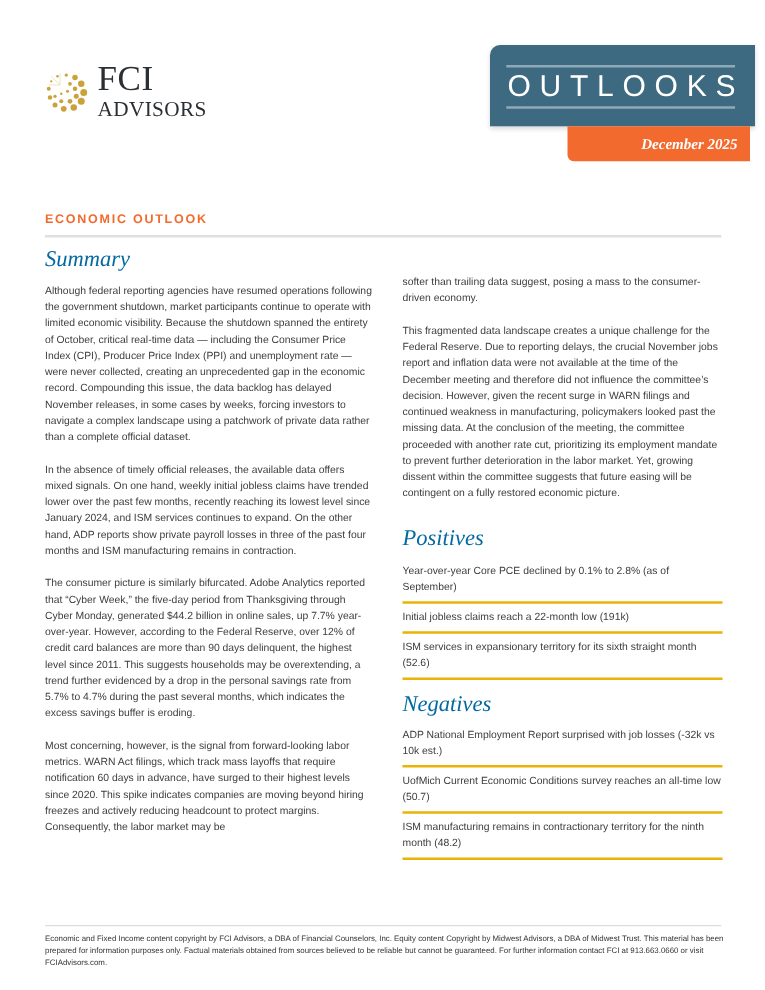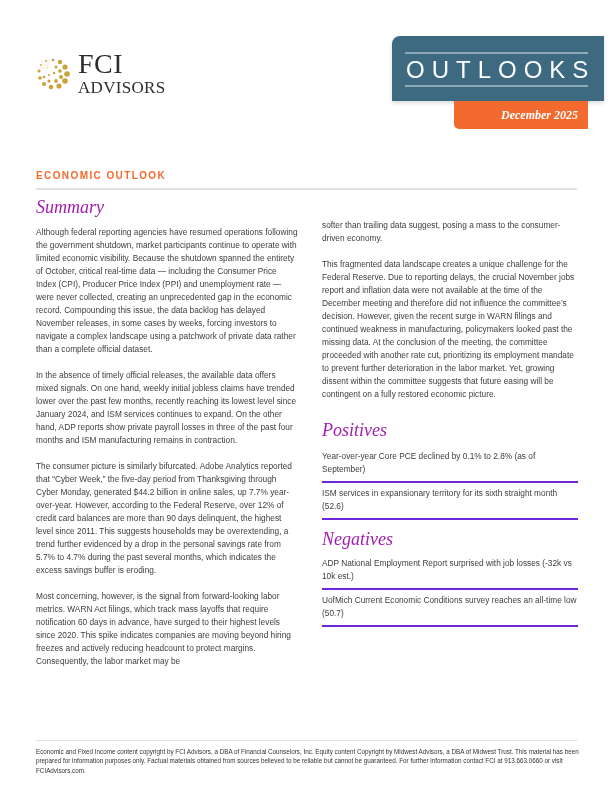--- a/index.html
+++ b/index.html
@@ -18,44 +18,44 @@
       background: #3d6a80; border-top-left-radius: 8px;
       box-shadow: 0 2px 4px rgba(0,0,0,0.15);
     }
     .banner-inner { position: absolute; left: 13px; top: 16px; width: 183px; }
     .banner-line { height: 2px; background: #8eaab8; }
     .banner-title {
       font-family: "Liberation Sans", sans-serif; color: #ffffff; font-size: 24px;
       letter-spacing: 7px; text-align: left; padding: 3px 0 2px 1px; line-height: 26px;
     }
     .date-tab {
-      position: absolute; left: 454px; top: 101px; width: 134px; height: 28px;
+      position: absolute; left: 454px; top: 101px; width: 146px; height: 28px;
       background: #f26a2e; border-bottom-left-radius: 5px;
       color: #ffffff; font-family: "Liberation Serif", serif; font-style: italic; font-weight: bold;
       font-size: 12px; display: flex; align-items: center; justify-content: flex-end; padding-right: 10px; box-sizing: border-box;
     }
 
     .section-label {
       position: absolute; left: 36px; top: 170px; color: #f26a2e;
       font-size: 10px; font-weight: bold; letter-spacing: 1.4px;
     }
     .section-rule { position: absolute; left: 36px; top: 188px; width: 541px; height: 2px; background: #e0e0e0; }
 
     .col { position: absolute; font-size: 8.3px; line-height: 13px; color: #3d3d3d; }
     .col-left { left: 36px; top: 197px; width: 262px; }
     .col-right { left: 322px; top: 219px; width: 256px; }
 
     h2.heading {
       font-family: "Liberation Serif", serif; font-style: italic; font-weight: normal;
-      font-size: 18px; color: #a21caf; margin: 0 0 9px 0; line-height: 20px;
+      font-size: 18px; color: #0369a1; margin: 0 0 9px 0; line-height: 20px;
     }
     p { margin: 0 0 13px 0; }
 
     .bullets { margin: 0; padding: 0; list-style: none; }
-    .bullets li { padding: 4px 0 5px 0; border-bottom: 2px solid #6d28d9; }
+    .bullets li { padding: 4px 0 5px 0; border-bottom: 2px solid #eab308; }
 
     .footer-rule { position: absolute; left: 36px; top: 740px; width: 541px; height: 1px; background: #dddddd; }
     .footer {
       position: absolute; left: 36px; top: 747px; width: 545px; font-size: 6.3px; line-height: 9.3px; color: #333;
     }
   </style>
 </head>
 <body>
 
 <div class="logo">
@@ -115,24 +115,26 @@
   <p style="margin-bottom:0">Most concerning, however, is the signal from forward-looking labor metrics. WARN Act filings, which track mass layoffs that require notification 60 days in advance, have surged to their highest levels since 2020. This spike indicates companies are moving beyond hiring freezes and actively reducing headcount to protect margins. Consequently, the labor market may be</p>
 </div>
 
 <div class="col col-right">
   <p>softer than trailing data suggest, posing a mass to the consumer-driven economy.</p>
   <p style="margin-bottom:19px">This fragmented data landscape creates a unique challenge for the Federal Reserve. Due to reporting delays, the crucial November jobs report and inflation data were not available at the time of the December meeting and therefore did not influence the committee’s decision. However, given the recent surge in WARN filings and continued weakness in manufacturing, policymakers looked past the missing data. At the conclusion of the meeting, the committee proceeded with another rate cut, prioritizing its employment mandate to prevent further deterioration in the labor market. Yet, growing dissent within the committee suggests that future easing will be contingent on a fully restored economic picture.</p>
 
   <h2 class="heading" style="margin-bottom:6px">Positives</h2>
   <ul class="bullets">
     <li>Year-over-year Core PCE declined by 0.1% to 2.8% (as of September)</li>
+    <li>Initial jobless claims reach a 22-month low (191k)</li>
     <li>ISM services in expansionary territory for its sixth straight month (52.6)</li>
   </ul>
 
   <h2 class="heading" style="margin-top:9px;margin-bottom:4px">Negatives</h2>
   <ul class="bullets">
     <li>ADP National Employment Report surprised with job losses (-32k vs 10k est.)</li>
     <li>UofMich Current Economic Conditions survey reaches an all-time low (50.7)</li>
+    <li>ISM manufacturing remains in contractionary territory for the ninth month (48.2)</li>
   </ul>
 </div>
 
 <div class="footer-rule"></div>
 <div class="footer">Economic and Fixed Income content copyright by FCI Advisors, a DBA of Financial Counselors, Inc. Equity content Copyright by Midwest Advisors, a DBA of Midwest Trust. This material has been prepared for information purposes only. Factual materials obtained from sources believed to be reliable but cannot be guaranteed. For further information contact FCI at 913.663.0660 or visit FCIAdvisors.com.</div>
 
 </body></html>

